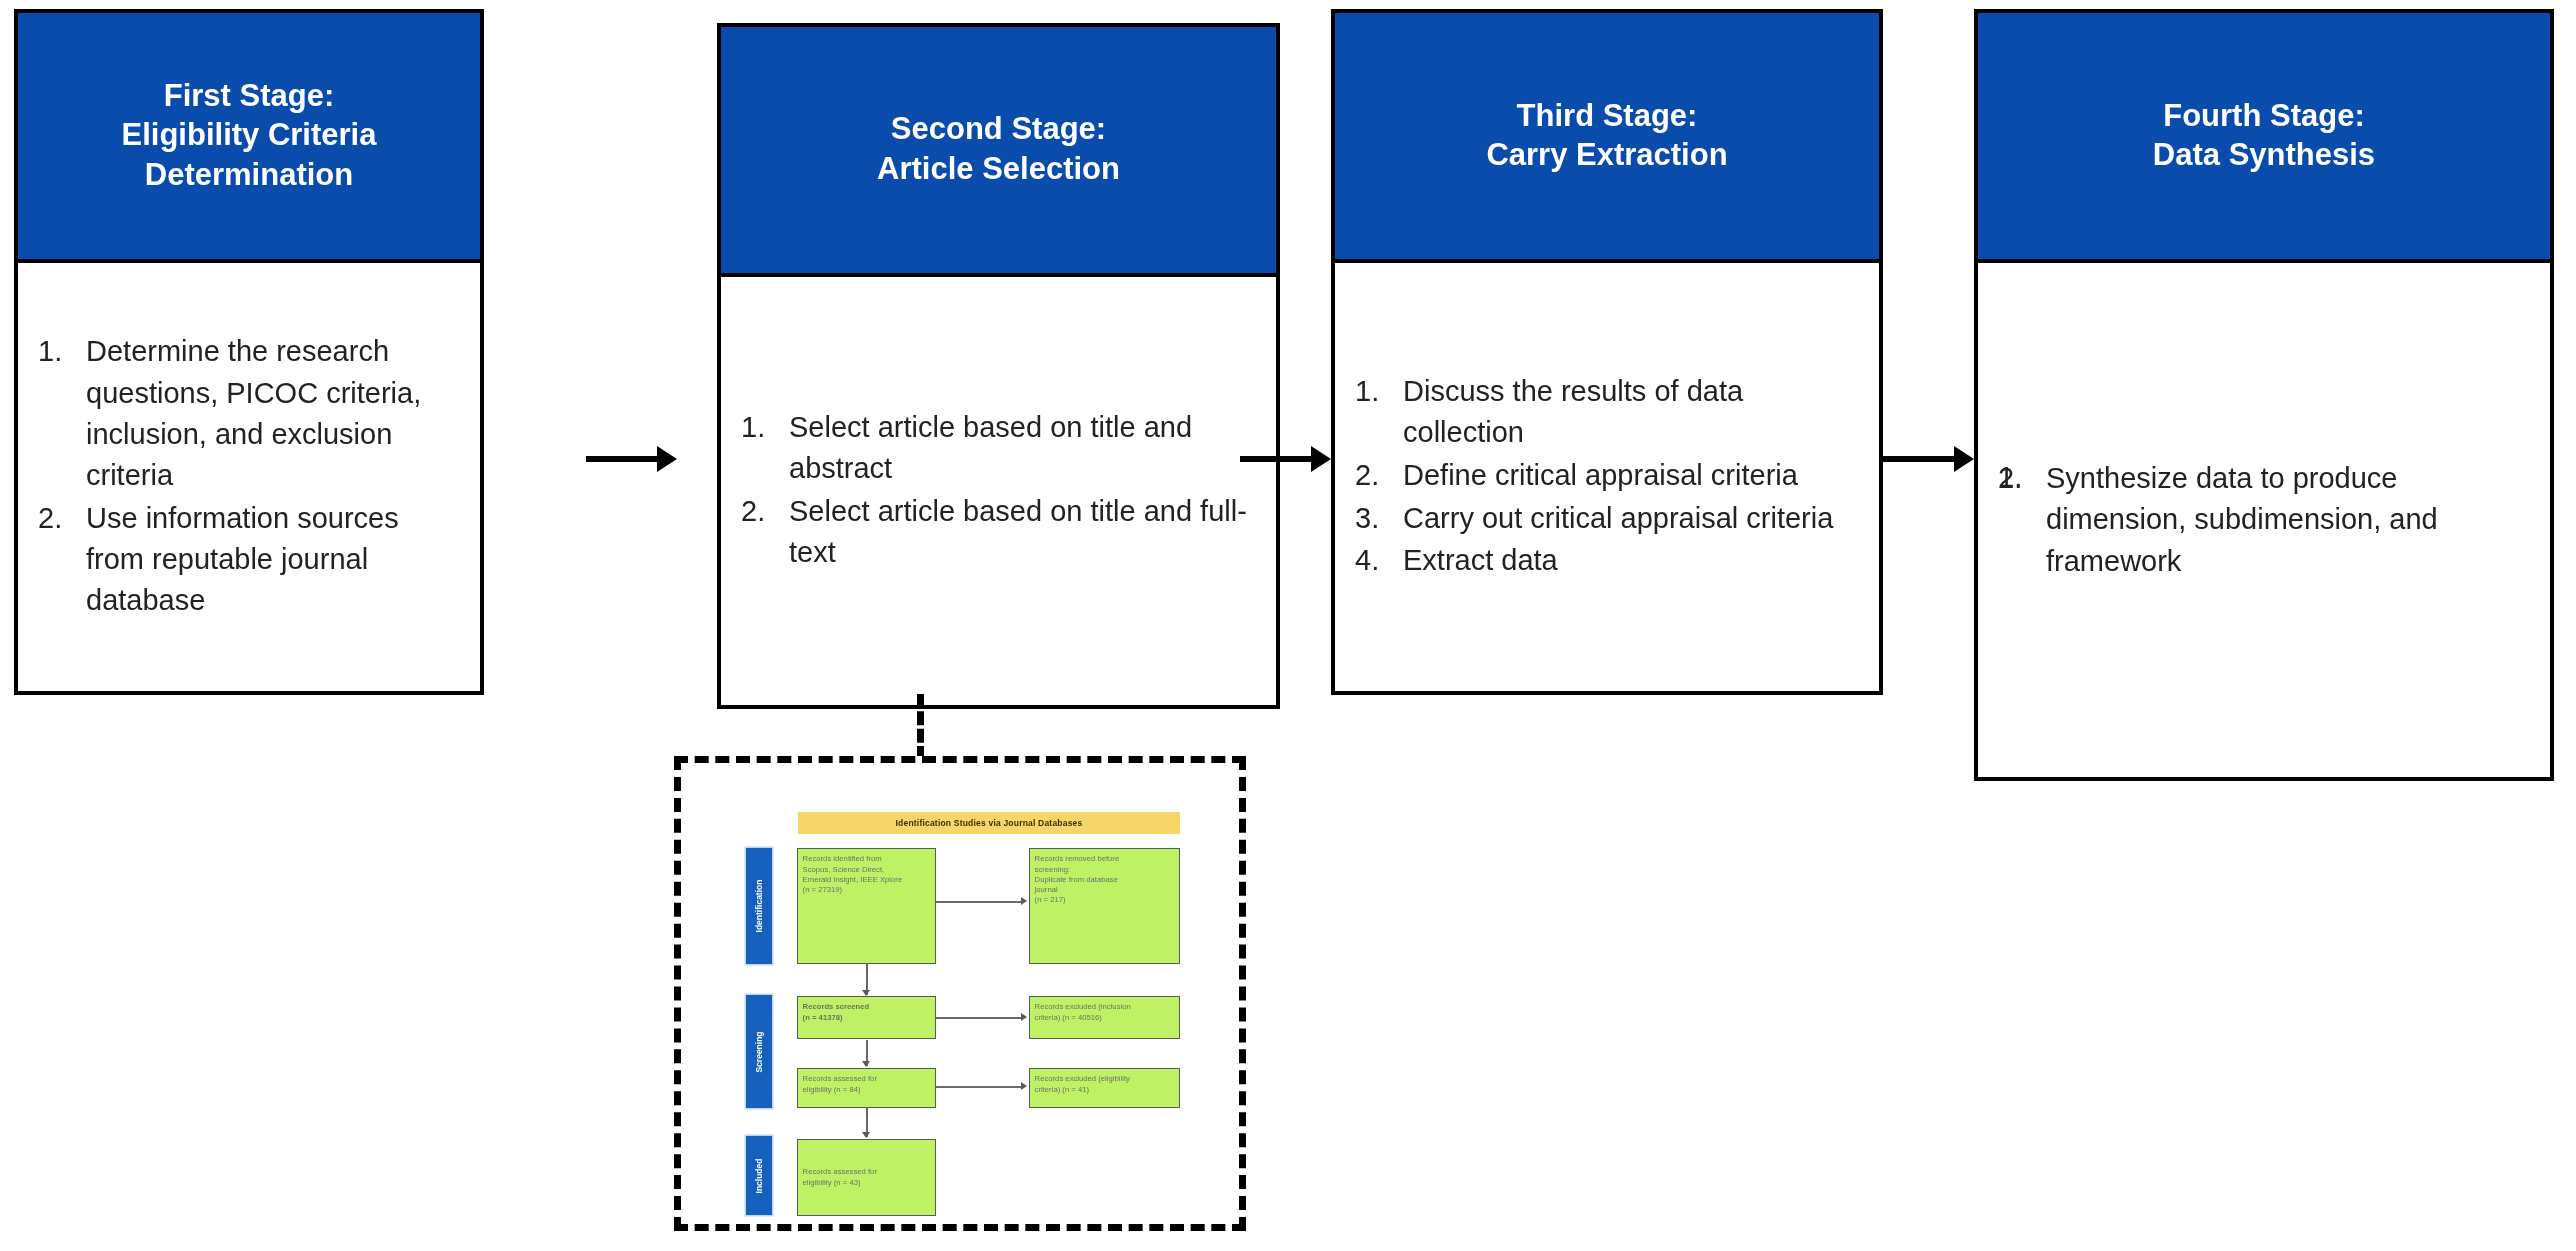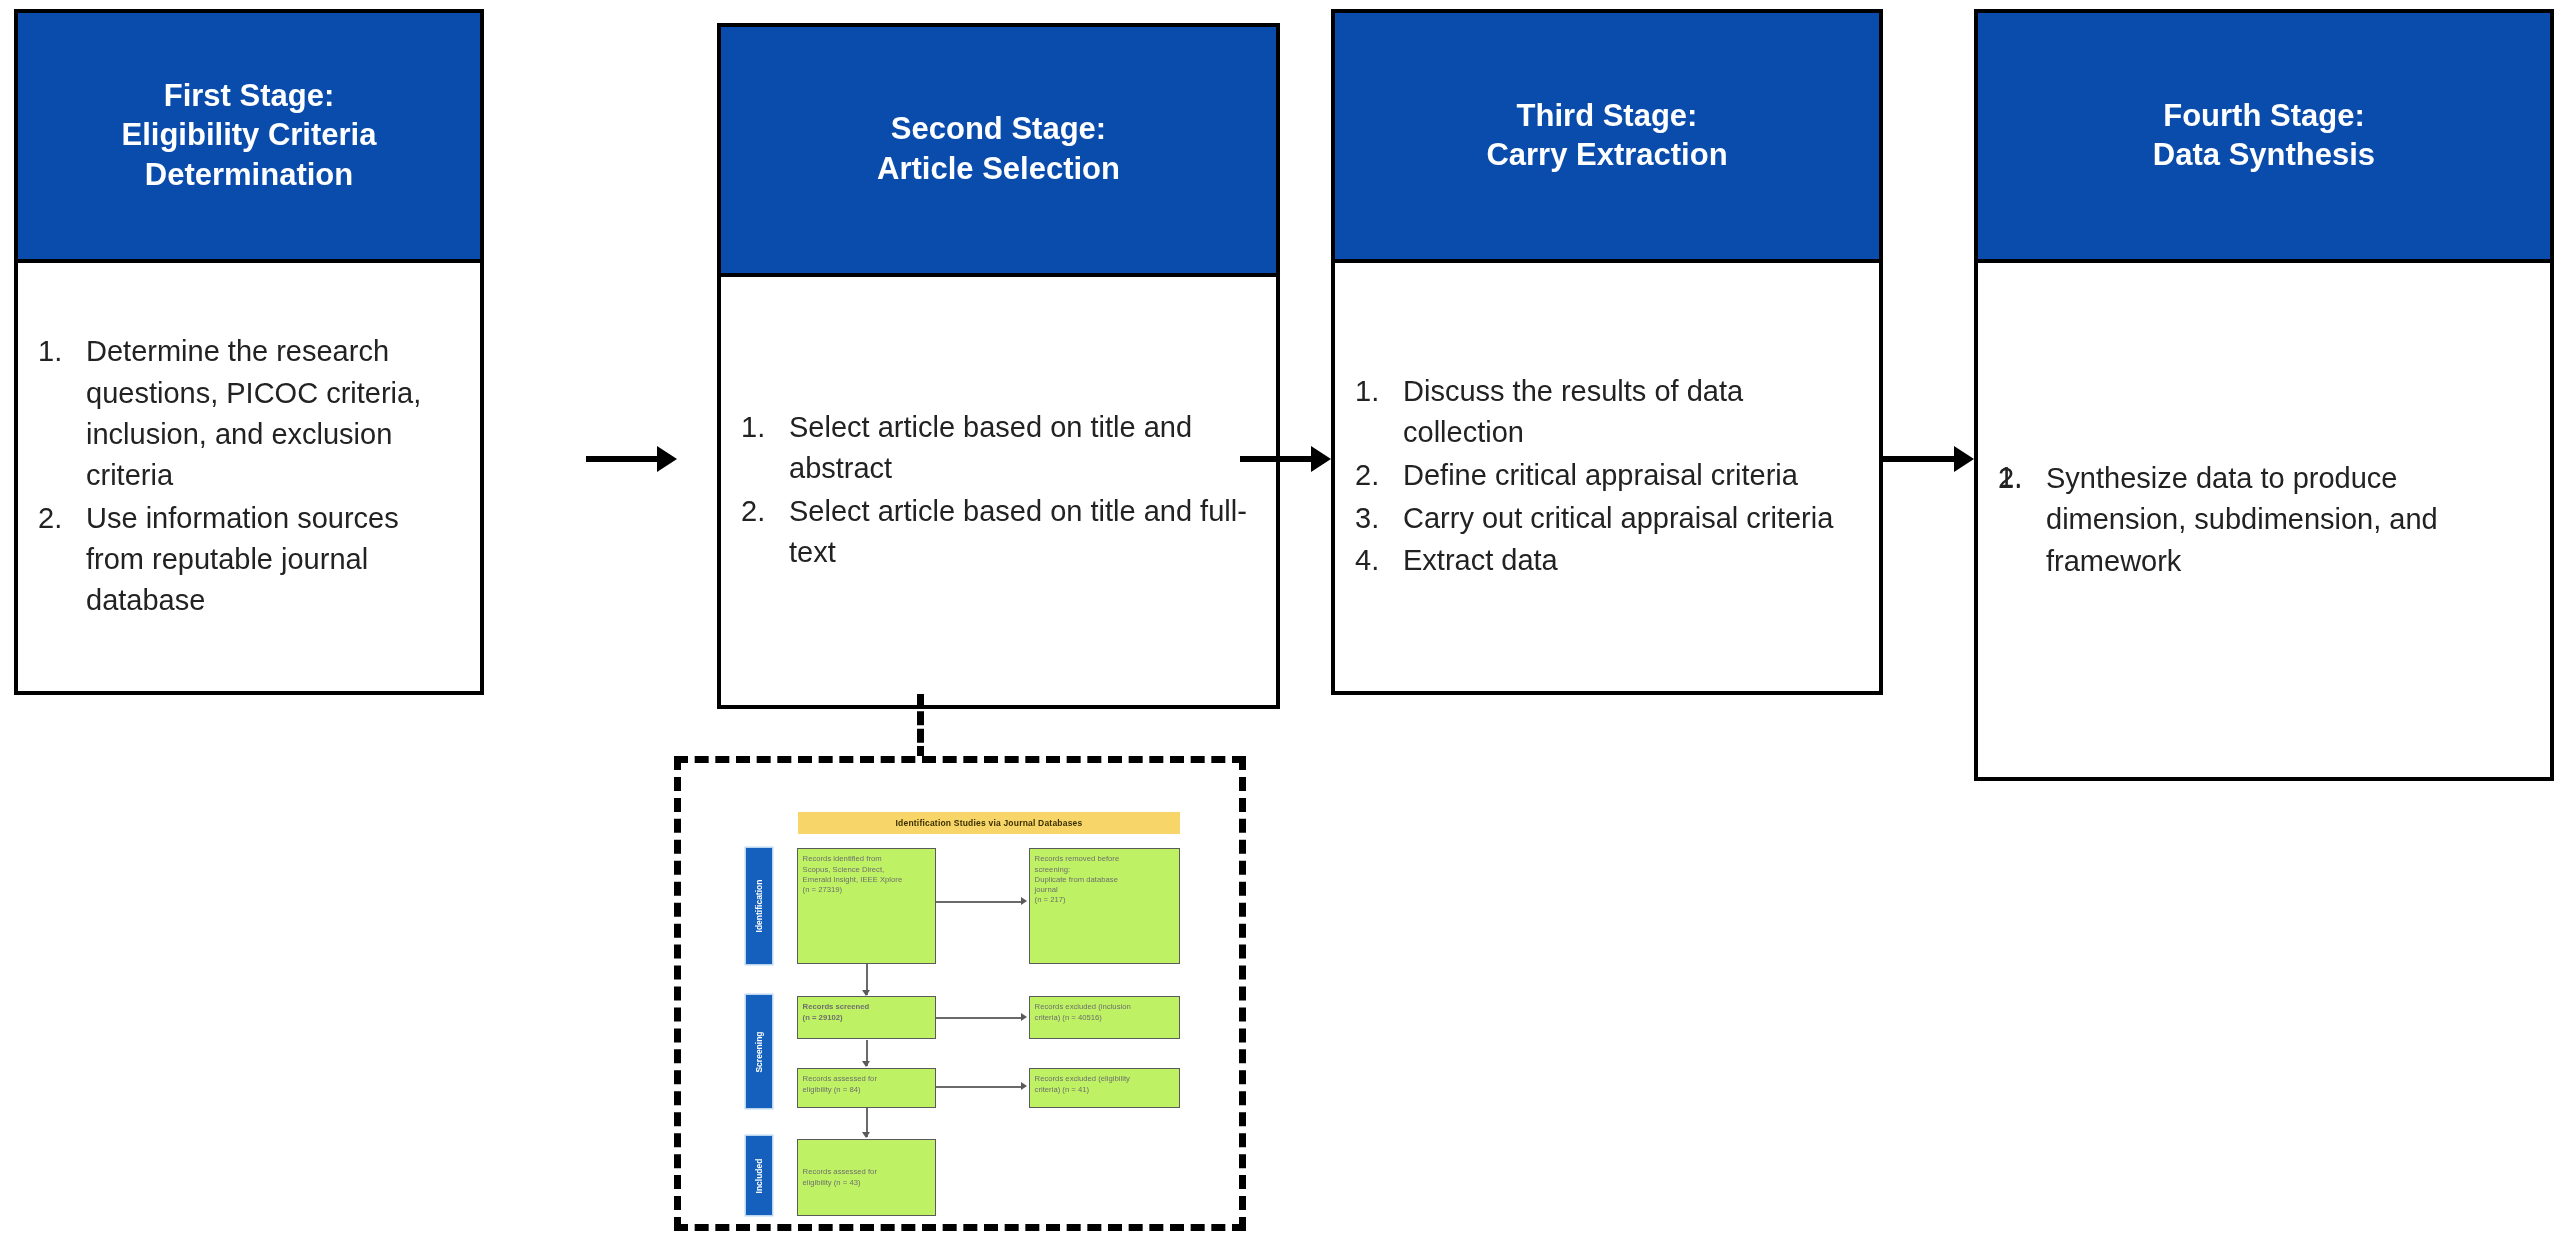--- a/index.html
+++ b/index.html
@@ -265,21 +265,21 @@
         <span class="l">Duplicate from database</span>
         <span class="l">journal</span>
         <span class="l">(n = 217)</span>
       </div>
 
       <div class="pr-line" style="left:185px;top:201px;width:1.5px;height:31px;"></div>
       <div class="pr-head-d" style="left:181px;top:227px;"></div>
 
       <div class="pr-box" style="left:116px;top:233px;width:139px;height:43px;font-weight:bold;">
         <span class="l">Records screened</span>
-        <span class="l">(n = 29102)</span>
+        <span class="l">(n = 41378)</span>
       </div>
 
       <div class="pr-line" style="left:255px;top:254px;width:88px;height:1.5px;"></div>
       <div class="pr-head-r" style="left:340px;top:250px;"></div>
 
       <div class="pr-box" style="left:348px;top:233px;width:151px;height:43px;">
         <span class="l">Records excluded (inclusion</span>
         <span class="l">criteria) (n = 40516)</span>
       </div>
 

